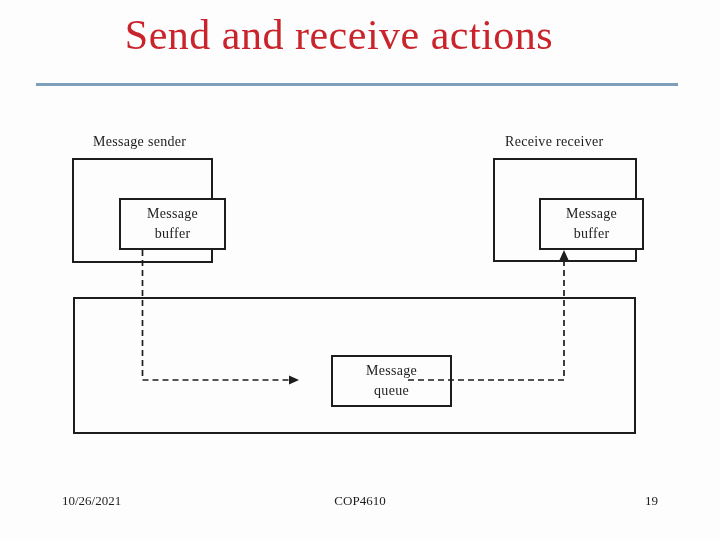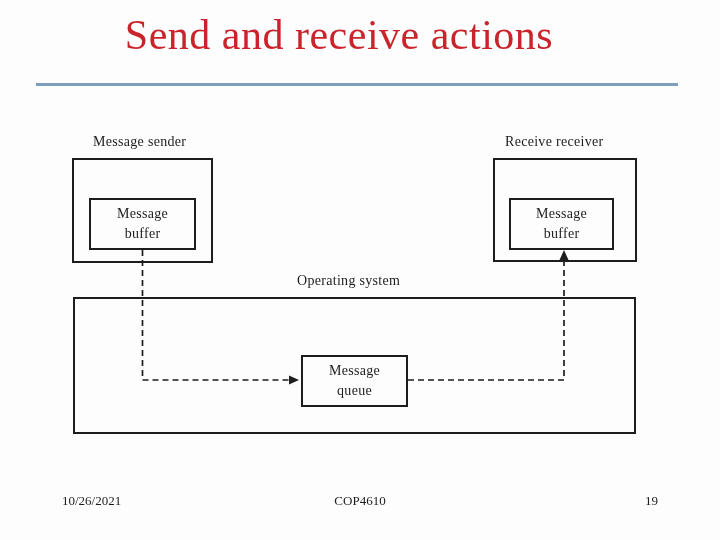--- a/index.html
+++ b/index.html
@@ -46,24 +46,25 @@
   }
   .sender-outer   { left: 72px;  top: 158px; width: 141px; height: 105px; }
   .receiver-outer { left: 493px; top: 158px; width: 144px; height: 104px; }
   .os-box         { left: 73px;  top: 297px; width: 563px; height: 137px; }
   .buffer-box {
     background: #fdfdfe;
     display: flex;
     align-items: center;
     justify-content: center;
     text-align: center;
+    margin-left: 30px;
   }
   .sender-buffer   { left: 89px;  top: 198px; width: 107px; height: 52px; }
   .receiver-buffer { left: 509px; top: 198px; width: 105px; height: 52px; }
-  .queue-box       { left: 301px; top: 355px; width: 107px; height: 52px; }
+  .queue-box       { left: 301px; top: 355px; width: 121px; height: 52px; }
   .buffer-box span {
     display: inline-block;
     width: 74px;
     font-size: 14px;
     line-height: 20px;
     letter-spacing: 0.3px;
   }
   .dlabel {
     position: absolute;
     font-size: 14px;
@@ -117,21 +118,20 @@
     <div class="box buffer-box sender-buffer">
       <span>Message buffer</span>
     </div>
 
     <div class="dlabel receiver-label">Receive receiver</div>
     <div class="box receiver-outer"></div>
     <div class="box buffer-box receiver-buffer">
       <span>Message buffer</span>
     </div>
 
-    <div class="dlabel os-label">Operating system</div>
     <div class="box os-box"></div>
 
 
     <div class="box buffer-box queue-box">
       <span>Message queue</span>
     </div>
 
     <svg class="connectors" viewBox="0 0 720 540" xmlns="http://www.w3.org/2000/svg">
 
       <path d="M142.5 250 L142.5 380 L290 380" fill="none" stroke="#1d1d1d" stroke-width="1.7" stroke-dasharray="6 4"></path>

